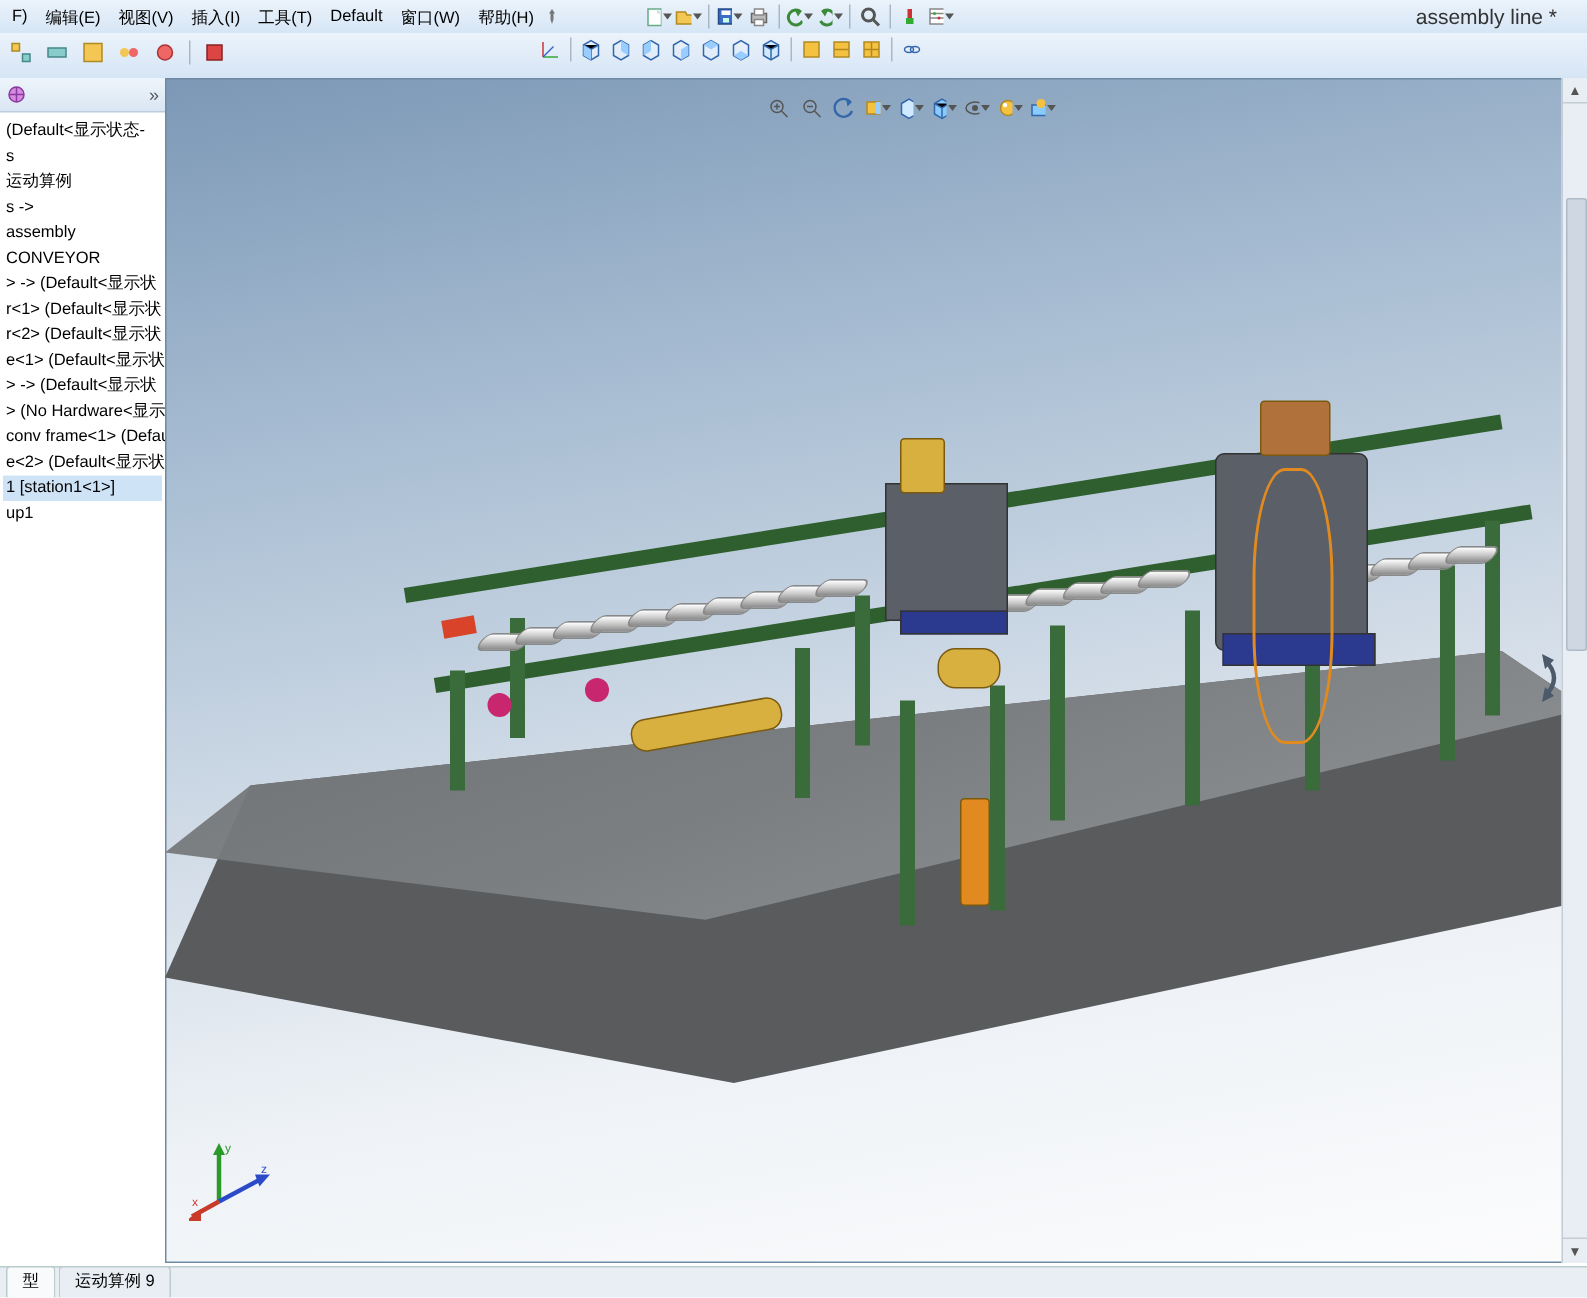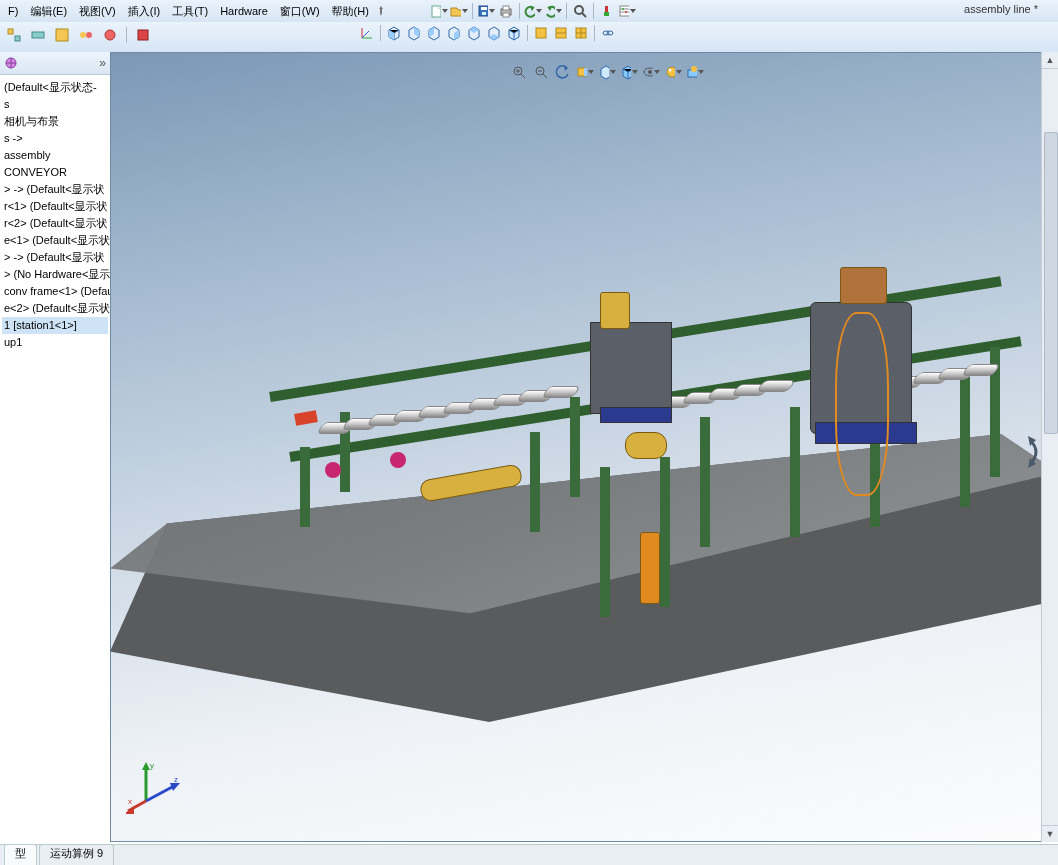--- a/index.html
+++ b/index.html
@@ -5,21 +5,21 @@
   html,body{margin:0;padding:0;width:1058px;height:865px;font-family:"Microsoft YaHei",Tahoma,Arial,sans-serif;font-size:11px;color:#000;overflow:hidden;background:#fff;}
   .menubar{height:22px;background:linear-gradient(#ebf3fb,#d6e5f5);border-bottom:1px solid #a8b8c8;display:flex;align-items:center;padding:0 2px;}
   .menubar .mi{padding:2px 6px;cursor:default;}
   .menubar .pin{width:20px;text-align:center;color:#555;}
 
   .file-toolbar{position:absolute;left:430px;top:0;height:22px;display:flex;align-items:center;gap:2px;}
   .tbtn{width:18px;height:18px;display:flex;align-items:center;justify-content:center;font-size:13px;cursor:default;}
   .tbtn.dd::after{content:"";border-left:3px solid transparent;border-right:3px solid transparent;border-top:4px solid #555;margin-left:1px;}
   .vsep{width:1px;height:16px;background:#a8b8c8;margin:0 2px;}
 
-  .doc-title{position:absolute;right:20px;top:3px;font-size:11px;color:#333;}
+  .doc-title{position:absolute;right:20px;top:3px;font-size:14px;color:#333;}
 
   .ribbon{position:absolute;left:0;top:22px;width:1058px;height:30px;background:linear-gradient(#ebf3fb,#d6e5f5);border-bottom:1px solid #a8b8c8;}
   .ribbon-left{position:absolute;left:0;top:3px;display:flex;align-items:center;gap:4px;padding-left:4px;}
   .ribbon-icon{width:20px;height:20px;display:flex;align-items:center;justify-content:center;font-size:14px;}
   .ribbon-views{position:absolute;left:358px;top:2px;display:flex;align-items:center;gap:2px;}
 
   .panel{position:absolute;left:0;top:52px;width:110px;height:790px;background:#fff;border-right:1px solid #9bb;}
   .panel-head{height:22px;background:linear-gradient(#eef4fb,#d9e6f3);border-bottom:1px solid #bcd;display:flex;align-items:center;padding:0 4px;gap:6px;}
   .panel-head .chev{margin-left:auto;font-size:12px;color:#555;}
   .tree{padding:4px 2px 0 2px;line-height:17px;white-space:nowrap;overflow:hidden;}
@@ -68,21 +68,21 @@
 </style>
 </head>
 <body>
 
 <div class="menubar">
   <span class="mi">F)</span>
   <span class="mi">编辑(E)</span>
   <span class="mi">视图(V)</span>
   <span class="mi">插入(I)</span>
   <span class="mi">工具(T)</span>
-  <span class="mi">Hardware</span>
+  <span class="mi">Default</span>
   <span class="mi">窗口(W)</span>
   <span class="mi">帮助(H)</span>
   <span class="pin">
     <svg width="12" height="12">
         <path d="M6 1 L8 4 L7 4 L7 8 L6 11 L5 8 L5 4 L4 4 Z" fill="#777"></path>
       </svg>
   </span>
 </div>
 
 <div class="file-toolbar">
@@ -277,21 +277,21 @@
           <circle cx="7" cy="7" r="5" fill="#d48be0" stroke="#8a3aa0"></circle>
           <line x1="7" y1="2" x2="7" y2="12" stroke="#8a3aa0"></line>
           <line x1="2" y1="7" x2="12" y2="7" stroke="#8a3aa0"></line>
         </svg>
       </span>
     <span class="chev">»</span>
   </div>
   <div class="tree">
     <div> (Default&lt;显示状态-</div>
     <div>s</div>
-    <div>相机与布景</div>
+    <div>运动算例</div>
     <div>s -&gt;</div>
     <div>assembly</div>
     <div>CONVEYOR</div>
     <div></div>
     <div></div>
     <div>&gt; -&gt; (Default&lt;显示状</div>
     <div>r&lt;1&gt; (Default&lt;显示状</div>
     <div>r&lt;2&gt; (Default&lt;显示状</div>
     <div>e&lt;1&gt; (Default&lt;显示状</div>
     <div>&gt; -&gt; (Default&lt;显示状</div>

